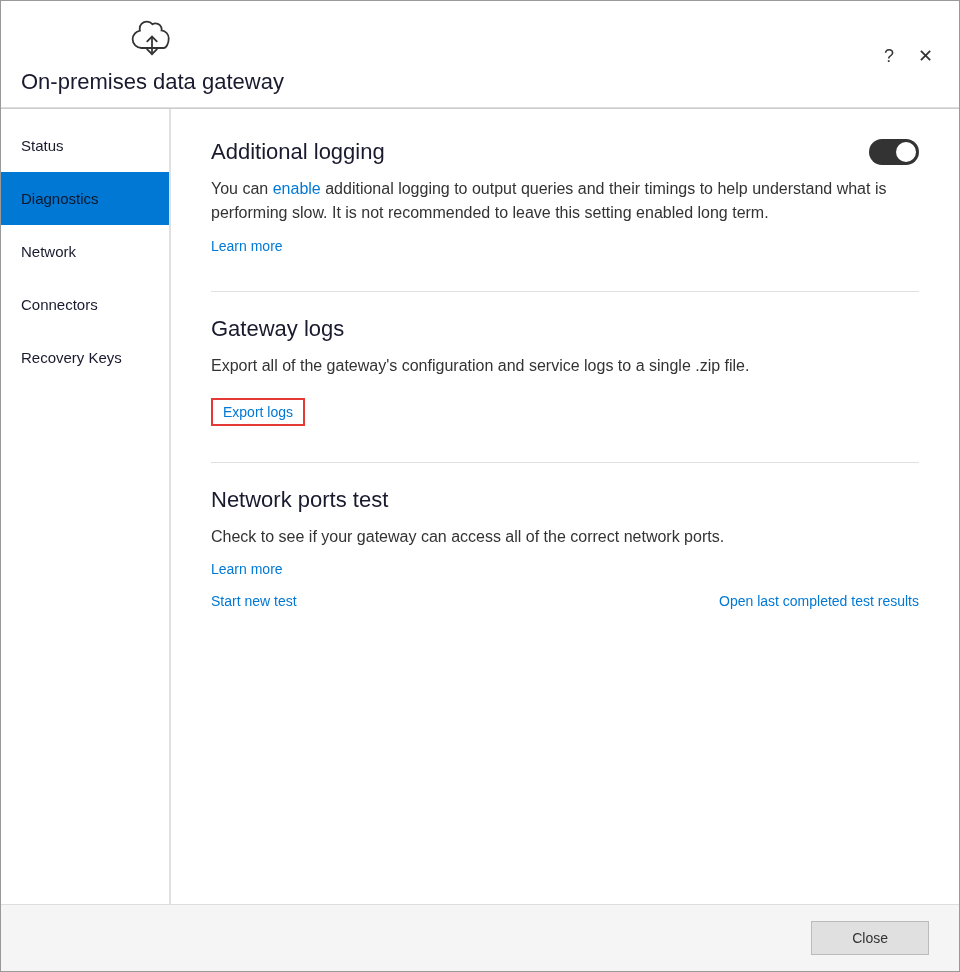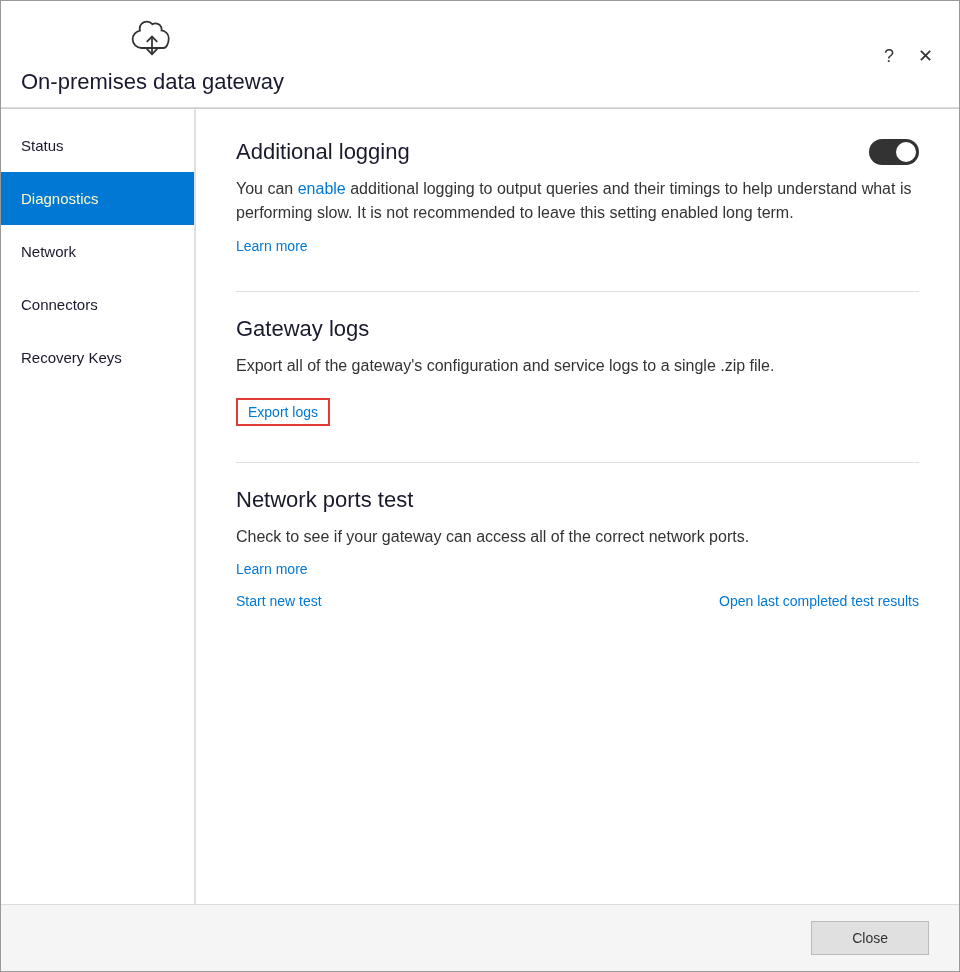--- a/index.html
+++ b/index.html
@@ -59,37 +59,37 @@
     .separator {
       height: 1px;
       background: #ccc;
       margin: 0;
     }
     .content {
       display: flex;
       flex: 1;
     }
     .sidebar {
-      width: 195px;
+      width: 170px;
       min-height: 100%;
       border-right: 2px solid #e0e0e0;
       display: flex;
       flex-direction: column;
       padding-top: 10px;
     }
     .sidebar-item {
       padding: 18px 20px;
       font-size: 15px;
       color: #1a1a2e;
       cursor: pointer;
       user-select: none;
     }
     .sidebar-item.active {
       background: #0078d4;
-      color: #fef9c3;
+      color: #0f172a;
       font-weight: 500;
     }
     .main {
       flex: 1;
       padding: 30px 40px;
       overflow-y: auto;
     }
     .section {
       margin-bottom: 36px;
     }

